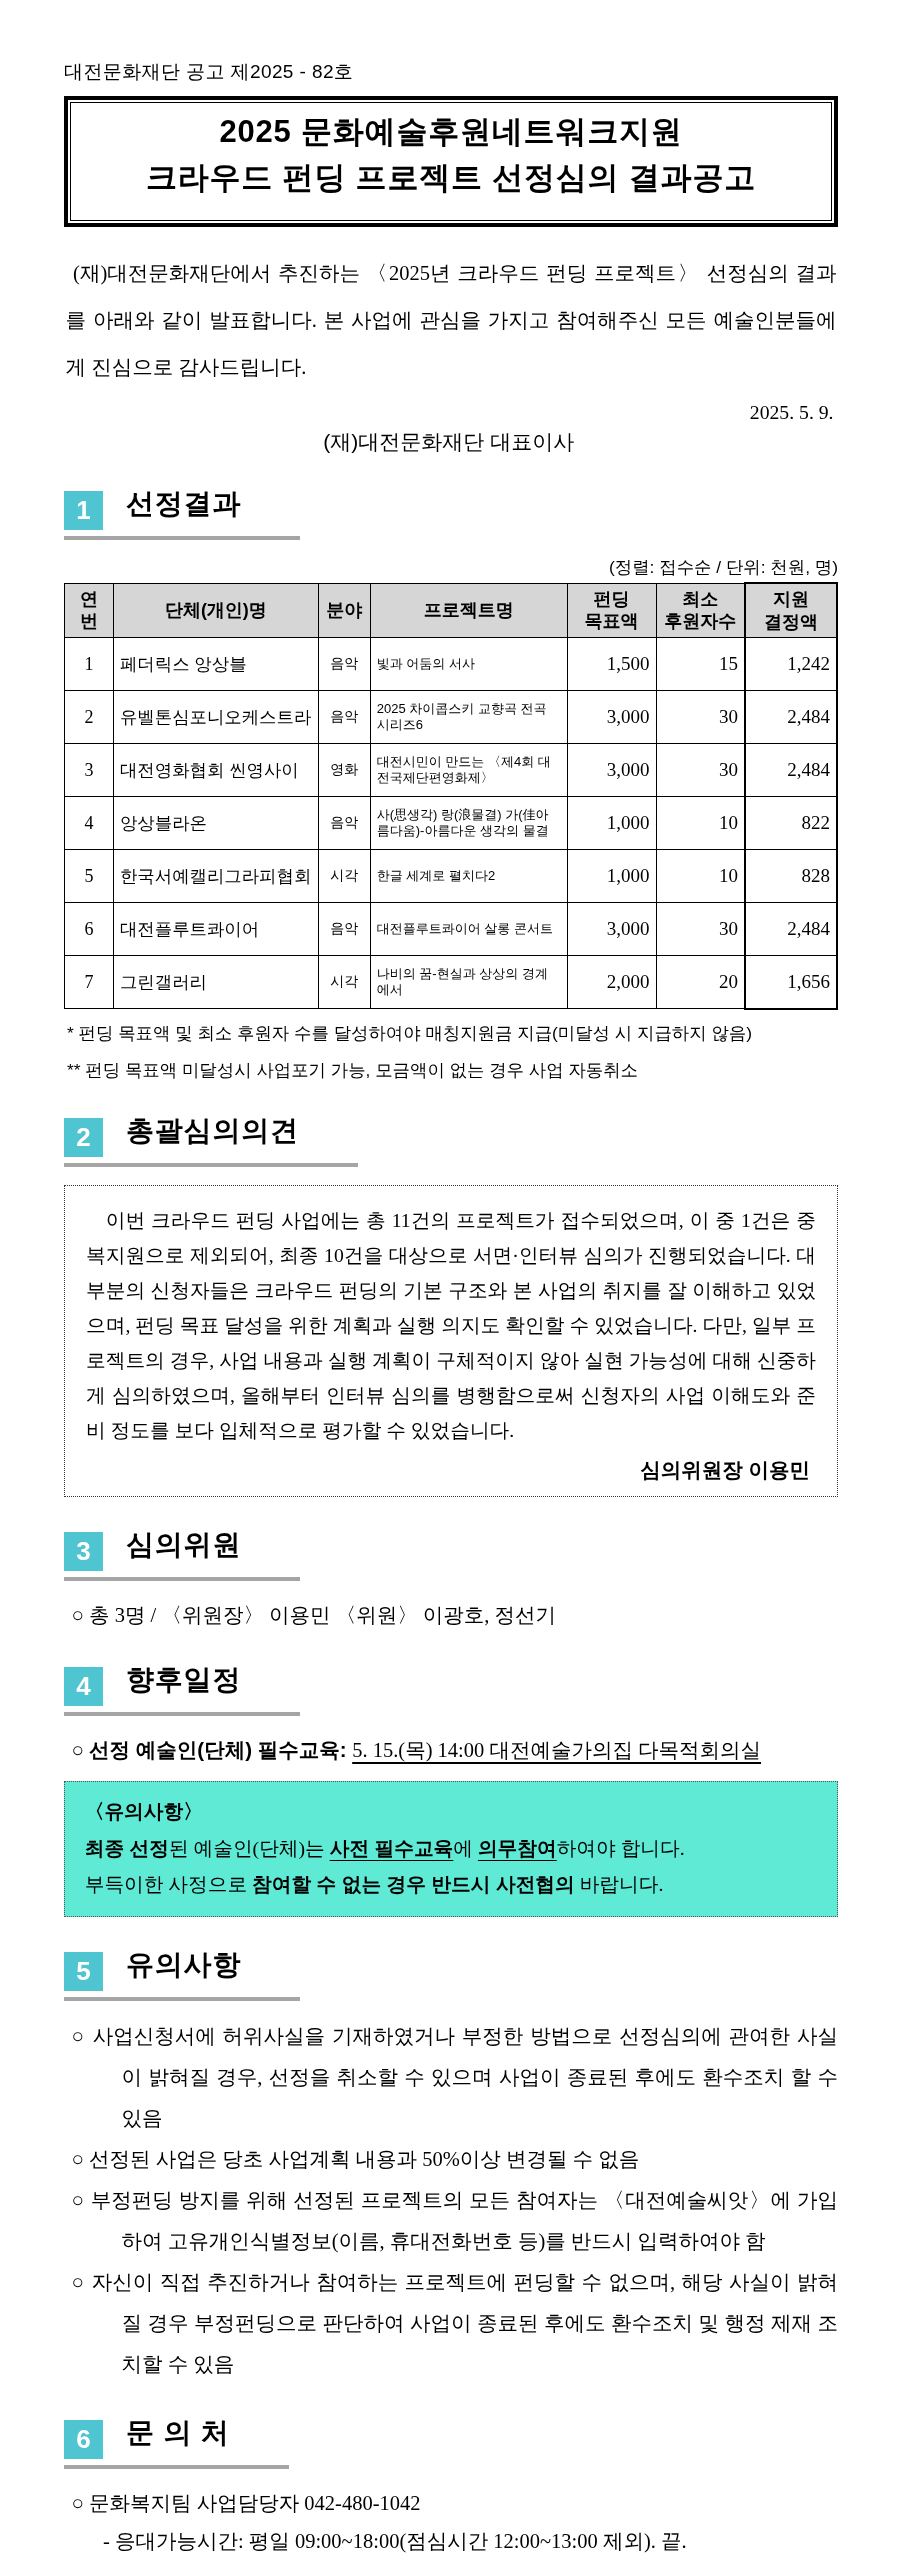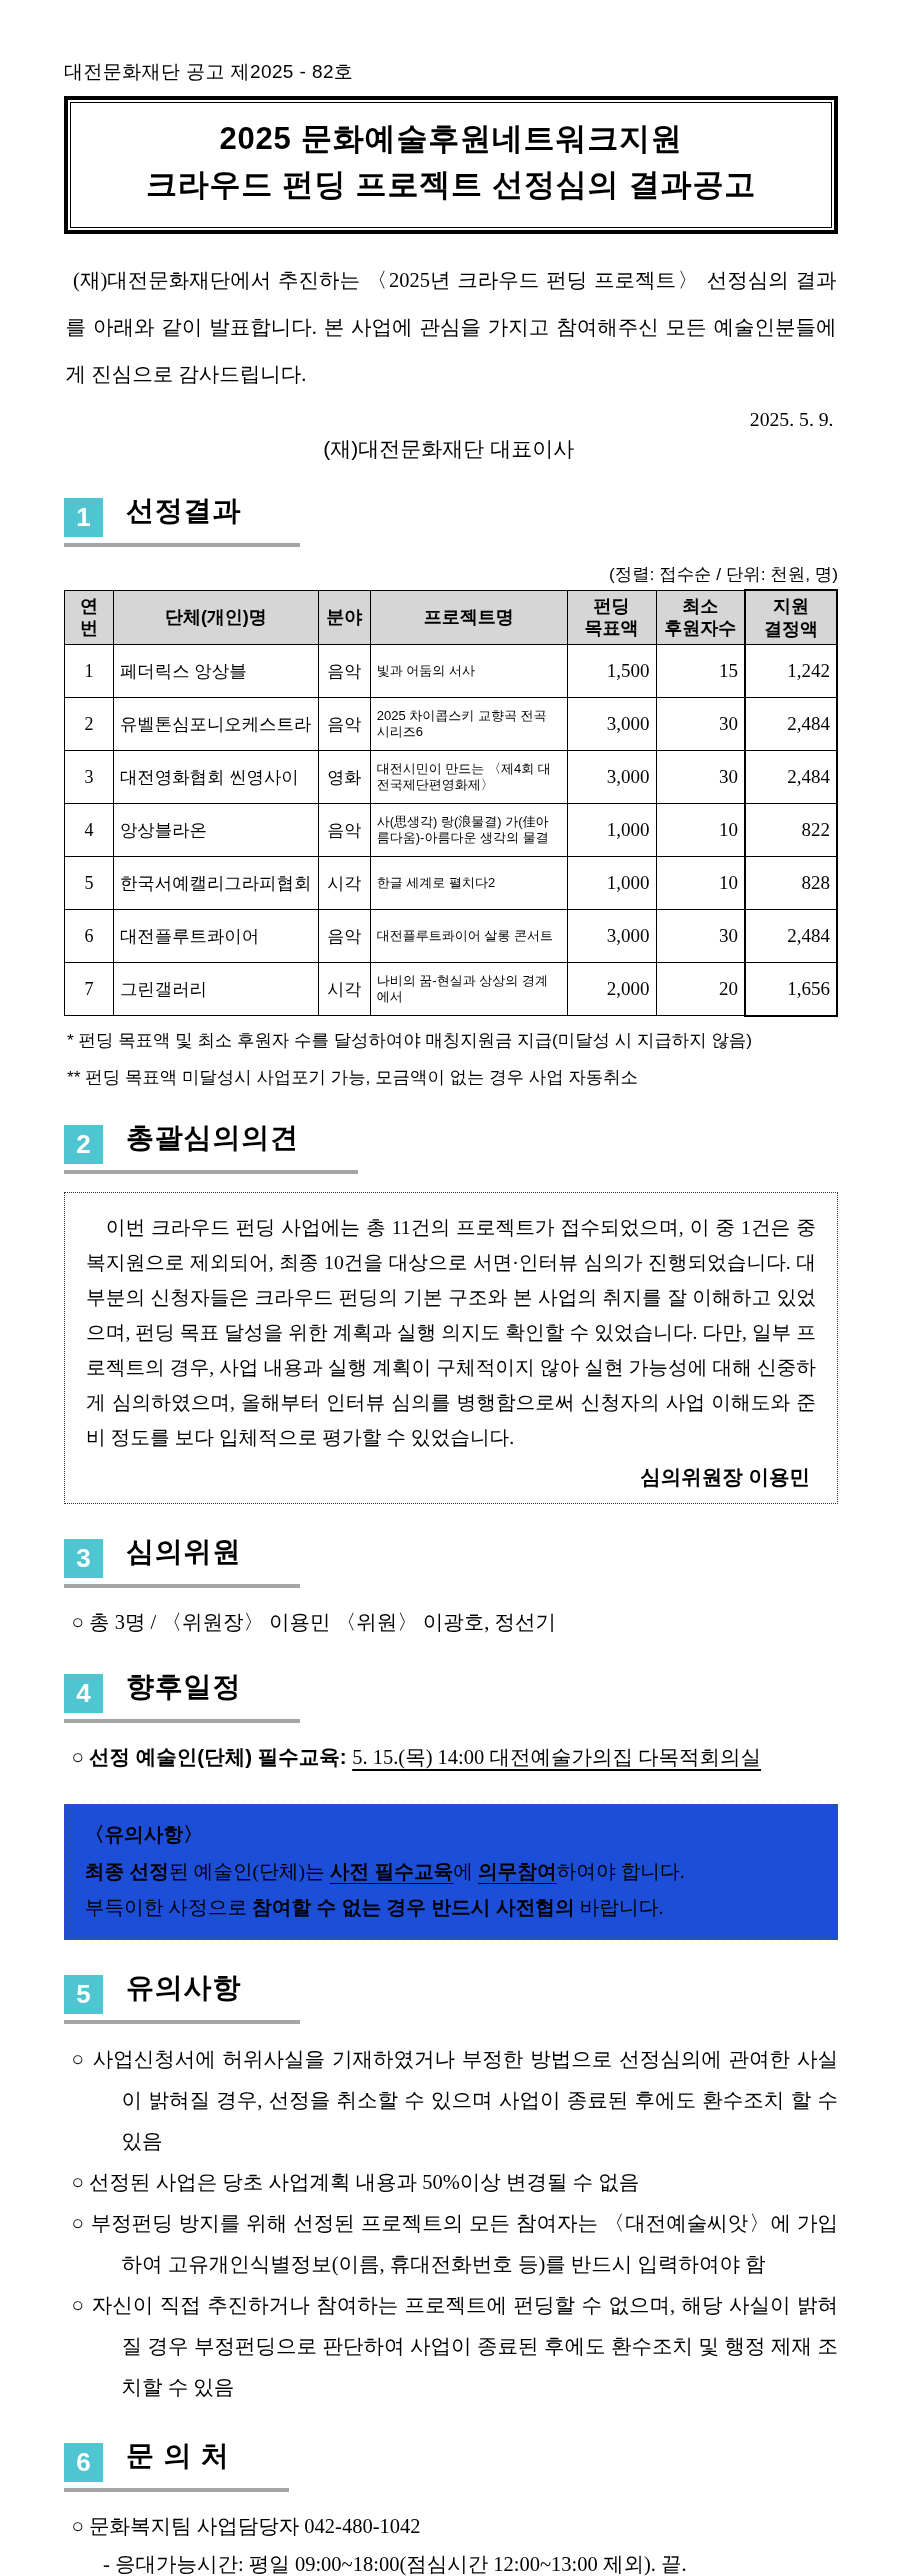--- a/index.html
+++ b/index.html
@@ -3,59 +3,59 @@
 <meta charset="utf-8">
 <title>대전문화재단 공고</title>
 <style>
   html,body{margin:0;padding:0;background:#fff;}
   body{width:902px;min-height:2576px;font-family:"Liberation Serif","DejaVu Serif",serif;color:#000;}
   .page{padding:59px 64px 45px 64px;box-sizing:border-box;}
 
   .doc-number{font-family:"Liberation Sans","DejaVu Sans",sans-serif;font-size:19px;letter-spacing:0.4px;}
 
   .title-box{margin-top:10.6px;border:4.5px solid #000;padding:2.3px;}
-  .title-inner{border:1.5px solid #000;padding:13px 6px 18px 6px;text-align:center;}
+  .title-inner{border:1.5px solid #000;padding:6px 6px 18px 6px;text-align:center;}
   .title-line{font-family:"Liberation Sans","DejaVu Sans",sans-serif;font-weight:800;font-size:31px;line-height:1.5;letter-spacing:0.8px;}
 
   .intro{margin:23px 1.5px 0 1.5px;font-size:20.5px;line-height:2.3;text-align:justify;text-indent:7.6px;}
   .date-line{margin-top:9px;text-align:right;font-size:19.7px;padding-right:4.5px;}
   .signer-line{margin-top:4.5px;text-align:center;font-family:"Liberation Sans","DejaVu Sans",sans-serif;font-weight:400;font-size:21px;padding-right:4.5px;}
 
   .sec-header{margin-top:29px;display:flex;align-items:center;width:fit-content;border-bottom:4.5px solid #a5a5a5;padding-right:59px;}
   .sec-num{width:39px;height:39px;background:#4fc5d1;color:#fff;font-family:"Liberation Sans","DejaVu Sans",sans-serif;font-weight:700;font-size:26px;display:flex;align-items:center;justify-content:center;flex:none;}
   .sec-title{margin-left:23px;font-family:"Liberation Sans","DejaVu Sans",sans-serif;font-weight:800;font-size:28px;letter-spacing:0.8px;white-space:nowrap;padding-bottom:13px;}
 
   .table-note{margin-top:15px;text-align:right;font-family:"Liberation Sans","DejaVu Sans",sans-serif;font-size:17.4px;}
   table.result{margin-top:3px;width:100%;border-collapse:collapse;border:1.5px solid #000;}
   table.result th,table.result td{border:0.8px solid #000;padding:3px 6px;}
   table.result thead th{background:#d6d6d6;font-family:"Liberation Sans","DejaVu Sans",sans-serif;font-weight:700;font-size:18px;line-height:1.25;text-align:center;height:47px;}
   td.c-no{ text-align:center;font-size:18px;}
   td.c-name{text-align:left;font-family:"Liberation Sans","DejaVu Sans",sans-serif;font-size:17.4px;padding-left:7.6px;}
-  td.c-field{text-align:center;font-family:"Liberation Sans","DejaVu Sans",sans-serif;font-size:17px;}
+  td.c-field{text-align:center;font-family:"Liberation Sans","DejaVu Sans",sans-serif;font-size:14px;}
   td.c-project{text-align:left;font-family:"Liberation Sans","DejaVu Sans",sans-serif;font-size:13px;line-height:1.25;padding-left:7.6px;}
   td.c-num{text-align:right;font-size:19px;padding-right:9px;}
   tr.data-row{height:53px;}
   tr.total-row{height:41px;border-bottom:2.3px solid #000;}
   tr.total-row td{font-weight:700;}
   td.c-total-label{text-align:center;font-family:"Liberation Sans","DejaVu Sans",sans-serif;font-size:19px;font-weight:700;}
   .col-grant{border-left:2.3px solid #000 !important;border-right:2.3px solid #000 !important;}
   thead .col-grant{border-top:2.3px solid #000 !important;}
   tbody tr:last-child .col-grant{border-bottom:2.3px solid #000 !important;text-align:right;}
 
   .footnote{font-family:"Liberation Sans","DejaVu Sans",sans-serif;font-size:17.4px;line-height:1.5;margin-top:10.6px;margin-left:3px;}
 
   .review-box{margin-top:18px;border:1.5px dotted #333;padding:16.7px 21px 12px 21px;}
   .review-body{font-size:19.7px;line-height:1.78;text-align:justify;text-indent:1em;margin:0;}
   .review-chair{margin-top:7.6px;text-align:right;font-family:"Liberation Sans","DejaVu Sans",sans-serif;font-weight:700;font-size:20.5px;padding-right:6px;}
 
   .bullet-line{margin-top:18px;margin-left:7.6px;font-size:20.5px;line-height:1.6;}
   .schedule-line .sch-label{font-family:"Liberation Sans","DejaVu Sans",sans-serif;font-weight:700;}
   .u{text-decoration:underline;text-underline-offset:4.5px;}
 
-  .notice-box{margin-top:31px;background:#1d4ed8;border:0.8px dotted #555;padding:12px 19.7px 13.6px 19.7px;}
+  .notice-box{margin-top:15px;background:#5eead4;border:0.8px dotted #555;padding:12px 19.7px 13.6px 19.7px;}
   .notice-title{font-family:"Liberation Sans","DejaVu Sans",sans-serif;font-weight:700;font-size:19.7px;line-height:1.8;}
   .notice-line{font-size:19.7px;line-height:1.85;}
   .notice-line b{font-family:"Liberation Sans","DejaVu Sans",sans-serif;}
 
   .notes{margin-top:15px;}
   .note-item{margin-left:7.6px;font-size:20.5px;line-height:2.0;padding-left:50px;text-indent:-50px;text-align:justify;}
   .contact-sub{margin-top:3px;margin-left:39px;font-size:20.5px;line-height:1.8;}
 </style>
 </head>
 <body>

